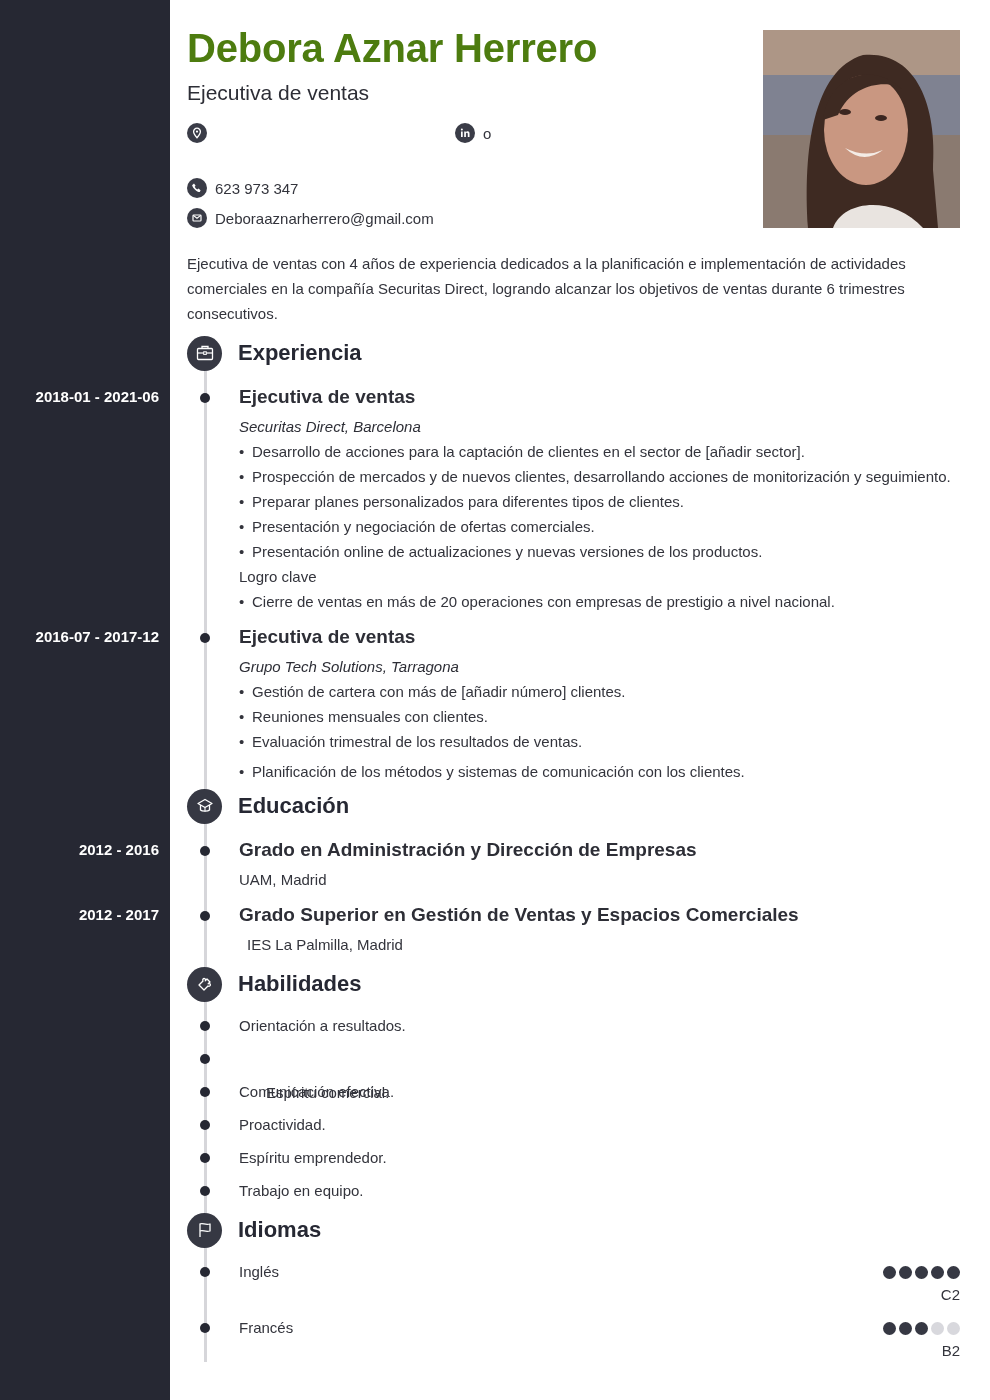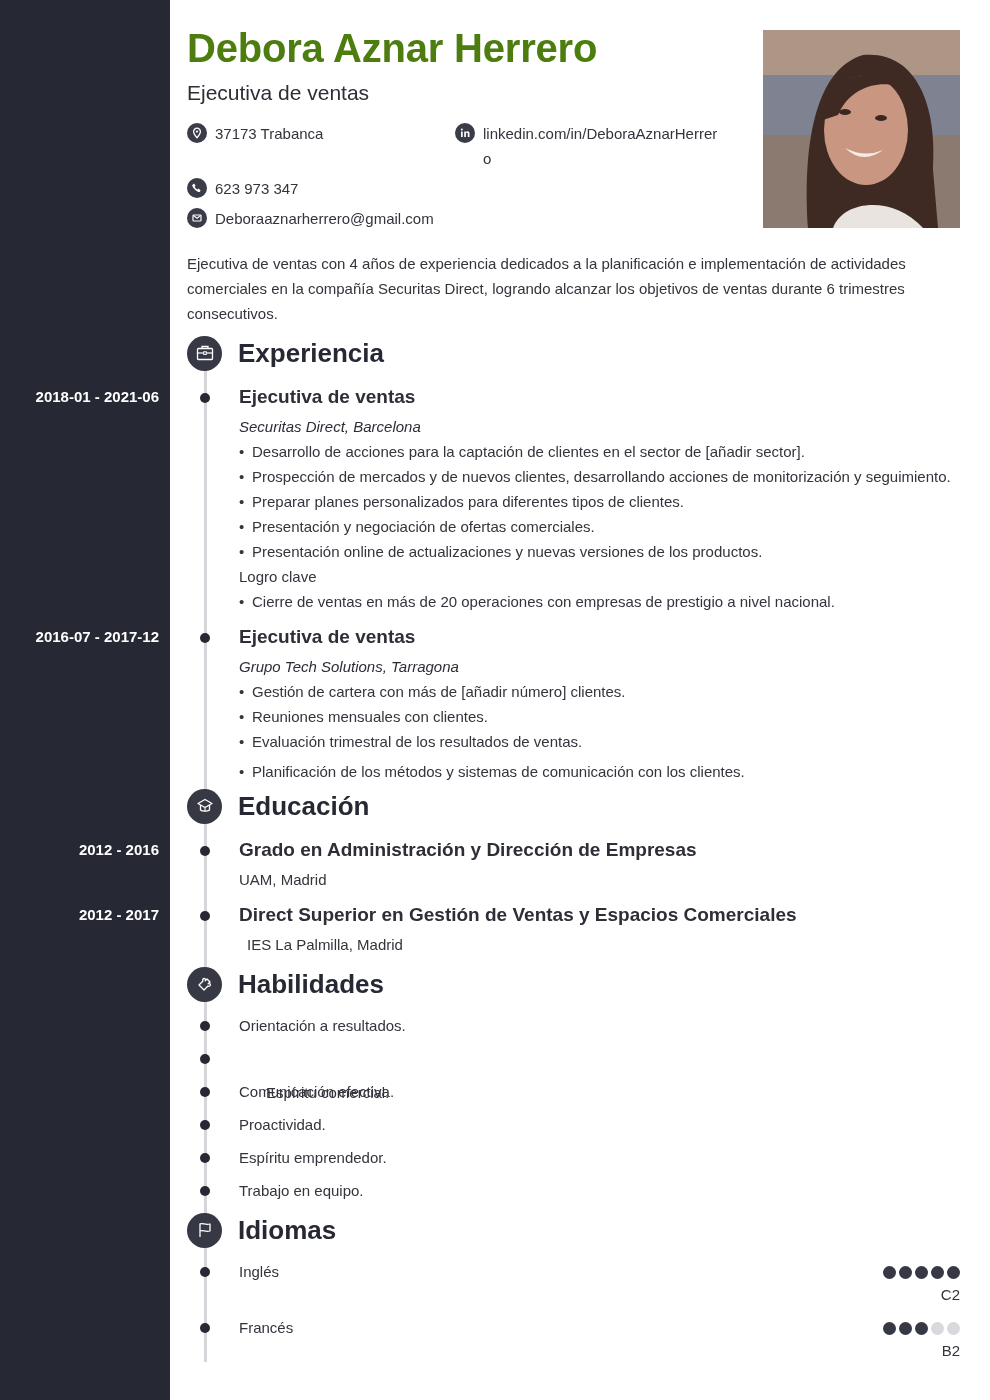--- a/index.html
+++ b/index.html
@@ -17,21 +17,21 @@
 
     .photo { position: absolute; left: 763px; top: 30px; width: 197px; height: 198px; overflow: hidden;
       background: linear-gradient(180deg, #b39b8c 0%, #8e8f97 20%, #7f7a78 50%, #8c7566 80%, #6a5a50 100%); }
 
     .summary { position: absolute; left: 187px; top: 251px; width: 773px; font-size: 15px; line-height: 25px; color: #33343c; }
 
     .timeline-line { position: absolute; left: 203.5px; width: 3px; background: #d6d6da; }
 
     .sec-head { position: absolute; left: 187px; height: 36px; display: flex; align-items: center; }
     .sec-icon { width: 35px; height: 35px; border-radius: 50%; background: #363843; display: flex; align-items: center; justify-content: center; }
-    .sec-title { margin-left: 16px; font-size: 26px; font-weight: bold; color: #262833; }
+    .sec-title { margin-left: 16px; font-size: 22px; font-weight: bold; color: #262833; }
 
     .date { position: absolute; right: 831px; font-size: 15px; font-weight: bold; color: #ffffff; white-space: nowrap; text-align: right; }
     .dot { position: absolute; left: 200px; width: 10px; height: 10px; border-radius: 50%; background: #262833; }
 
     .job-title { position: absolute; left: 239px; font-size: 19px; font-weight: bold; color: #2d2e36; white-space: nowrap; }
     .company { position: absolute; left: 239px; font-size: 15px; font-style: italic; color: #2d2e36; }
     .bullet { position: absolute; left: 239px; font-size: 15px; color: #33343c; white-space: nowrap; }
     .bullet::before { content: "•"; display: inline-block; width: 13px; }
     .plain { position: absolute; left: 239px; font-size: 15px; color: #33343c; white-space: nowrap; }
 
@@ -48,32 +48,30 @@
 <div class="name">Debora Aznar Herrero</div>
 <div class="role">Ejecutiva de ventas</div>
 
 <div class="contact" style="left:187px; top:121px; width:260px;">
   <span class="ci" style="top:2px;">
     <svg width="12" height="12" viewBox="0 0 12 12">
         <path d="M6 1.2a3.4 3.4 0 0 0-3.4 3.4C2.6 7.2 6 10.8 6 10.8s3.4-3.6 3.4-6.2A3.4 3.4 0 0 0 6 1.2z" fill="none" stroke="#fff" stroke-width="1.3"></path>
         <circle cx="6" cy="4.6" r="1.1" fill="#fff"></circle>
       </svg>
   </span>
-  <span class="ct">37173 Trabanca</span>
 </div>
 
 <div class="contact" style="left:455px; top:121px; width:270px;">
   <span class="ci" style="top:2px;">
     <svg width="12" height="12" viewBox="0 0 12 12">
         <rect x="2" y="4.5" width="1.7" height="5.5" fill="#fff"></rect>
         <circle cx="2.85" cy="2.6" r="1" fill="#fff"></circle>
         <path d="M5.2 4.5h1.6v.8c.4-.6 1-1 1.8-1 1.3 0 1.9.8 1.9 2.3V10H8.8V7c0-.8-.3-1.2-.9-1.2-.7 0-1 .5-1 1.3V10H5.2z" fill="#fff"></path>
       </svg>
   </span>
-  <span class="ct">linkedin.com/in/DeboraAznarHerrer</span>
   <span class="ct">o</span>
 </div>
 
 <div class="contact" style="left:187px; top:176px; width:260px;">
   <span class="ci" style="top:2px;">
     <svg width="12" height="12" viewBox="0 0 12 12">
         <path d="M3 1.5l1.6 2.2-.9 1.1c.6 1.3 1.5 2.2 2.6 2.7l1.1-.9 2.2 1.6-.8 1.9C5.6 9.9 2.1 6.4 1.1 3.2z" fill="#fff"></path>
       </svg>
   </span>
   <span class="ct">623 973 347</span>
@@ -153,21 +151,21 @@
   <div class="sec-title">Educación</div>
 </div>
 
 <div class="date" style="top:841px;">2012 - 2016</div>
 <div class="dot" style="top:846px;"></div>
 <div class="job-title" style="top:839px;">Grado en Administración y Dirección de Empresas</div>
 <div class="plain" style="top:871px;">UAM, Madrid</div>
 
 <div class="date" style="top:906px;">2012 - 2017</div>
 <div class="dot" style="top:911px;"></div>
-<div class="job-title" style="top:904px;">Direct Superior en Gestión de Ventas y Espacios Comerciales</div>
+<div class="job-title" style="top:904px;">Grado Superior en Gestión de Ventas y Espacios Comerciales</div>
 <div class="plain" style="top:936px;margin-left:8px;">IES La Palmilla, Madrid</div>
 
 <div class="sec-head" style="top:966px;">
   <div class="sec-icon">
     <svg width="20" height="20" viewBox="0 0 20 20">
         <path d="M4 11l4-4c-.8-1.2.2-2.8 1.6-2.4 1 .3 1.2 1.5.6 2.2L12 5l3 3-1.8 1.8c.8-.6 2 -.3 2.2.7.3 1.3-1.3 2.3-2.4 1.5L9 16z" fill="none" stroke="#fff" stroke-width="1.3" stroke-linejoin="round"></path>
       </svg>
   </div>
   <div class="sec-title">Habilidades</div>
 </div>

